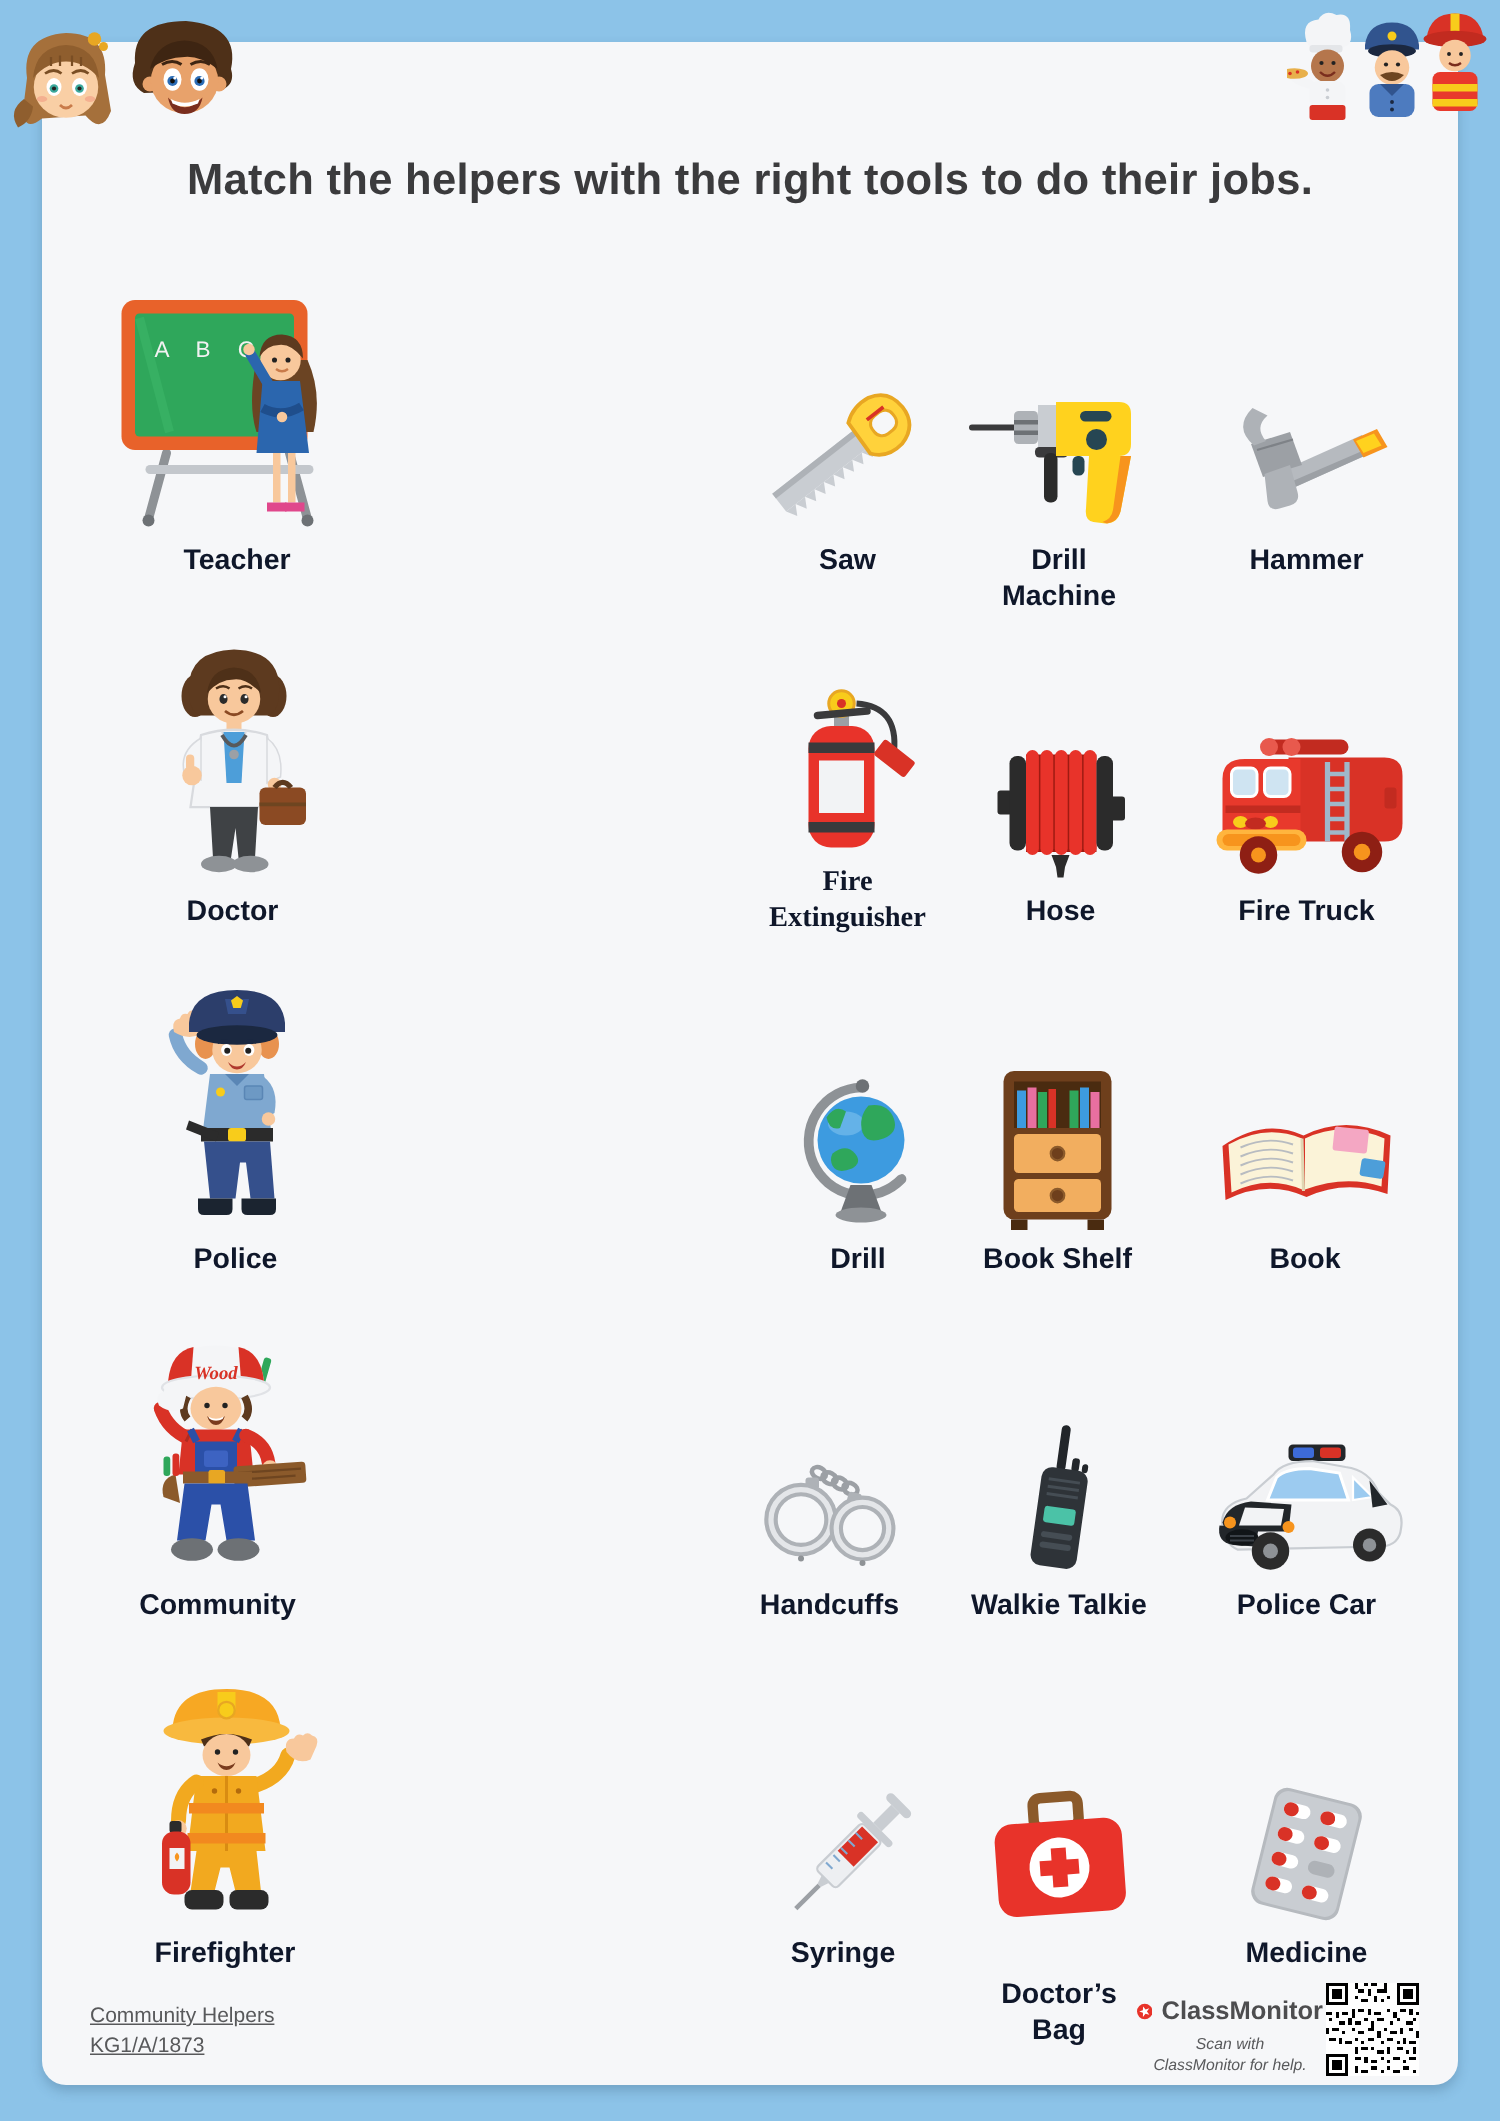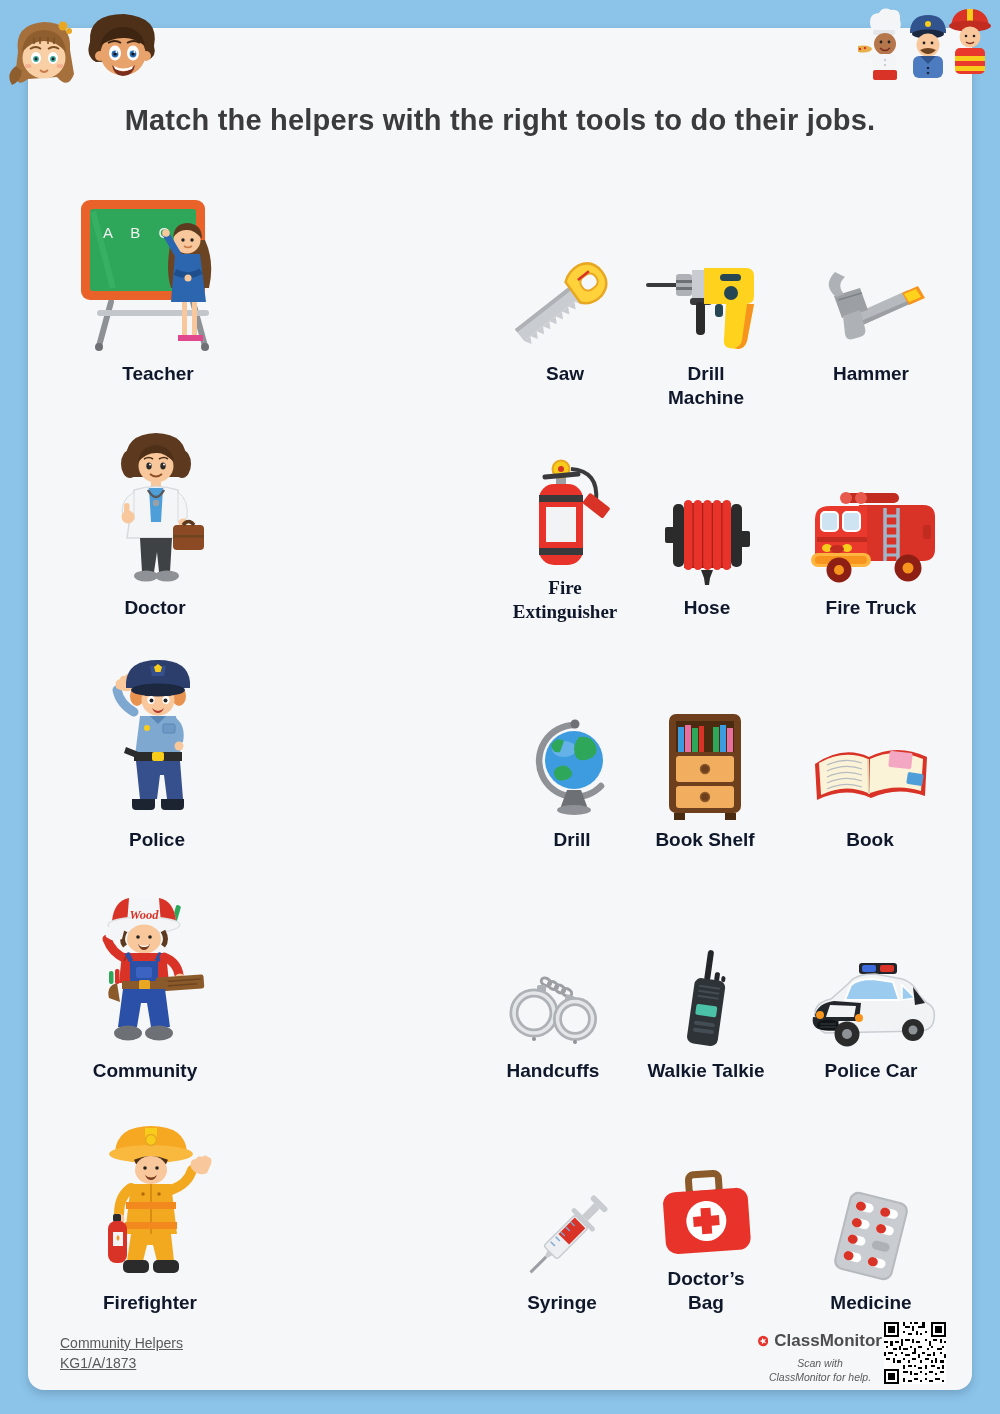--- a/index.html
+++ b/index.html
@@ -580,21 +580,21 @@
           <rect x="46" y="26" width="15" height="23" fill="#D93226"></rect>
           <path d="M46 32 h6 M46 39 h6 M46 46 h6 M46 53 h6 M46 60 h6" stroke="#7FA8D0" stroke-width="1.4"></path>
           <path d="M50 68 h7 l-2 6 h-3 Z" fill="#C9CDD2"></path>
           <rect x="52" y="74" width="3" height="22" fill="#9CA0A5"></rect>
         </g>
       </svg>
     </div>
     <div class="label">Syringe</div>
   </div>
 
-  <div class="cell" style="left:621px; top:1164px; width:170px;">
+  <div class="cell" style="left:621px; top:1188px; width:170px;gap:27px;">
     <div class="img-box" style="height:95px;">
       <svg width="115" height="93" viewBox="0 0 115 93">
         <g transform="rotate(-4 57 50)">
           <rect x="42" y="8" width="30" height="20" rx="5" fill="none" stroke="#8B5A2B" stroke-width="7"></rect>
           <rect x="15" y="24" width="85" height="62" rx="12" fill="#E8332A"></rect>
           <circle cx="57" cy="55" r="20" fill="#fff"></circle>
           <path d="M52 42 h10 v8 h8 v10 h-8 v8 h-10 v-8 h-8 v-10 h8 Z" fill="#E8332A"></path>
         </g>
       </svg>
     </div>

